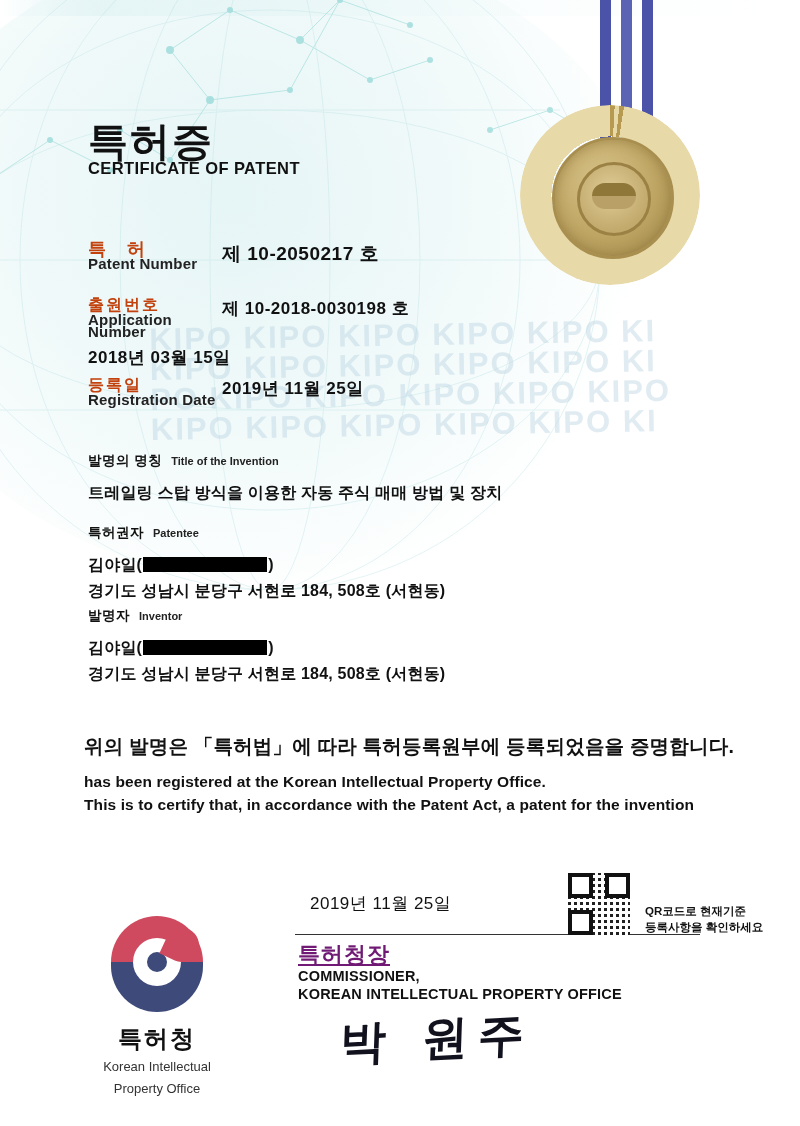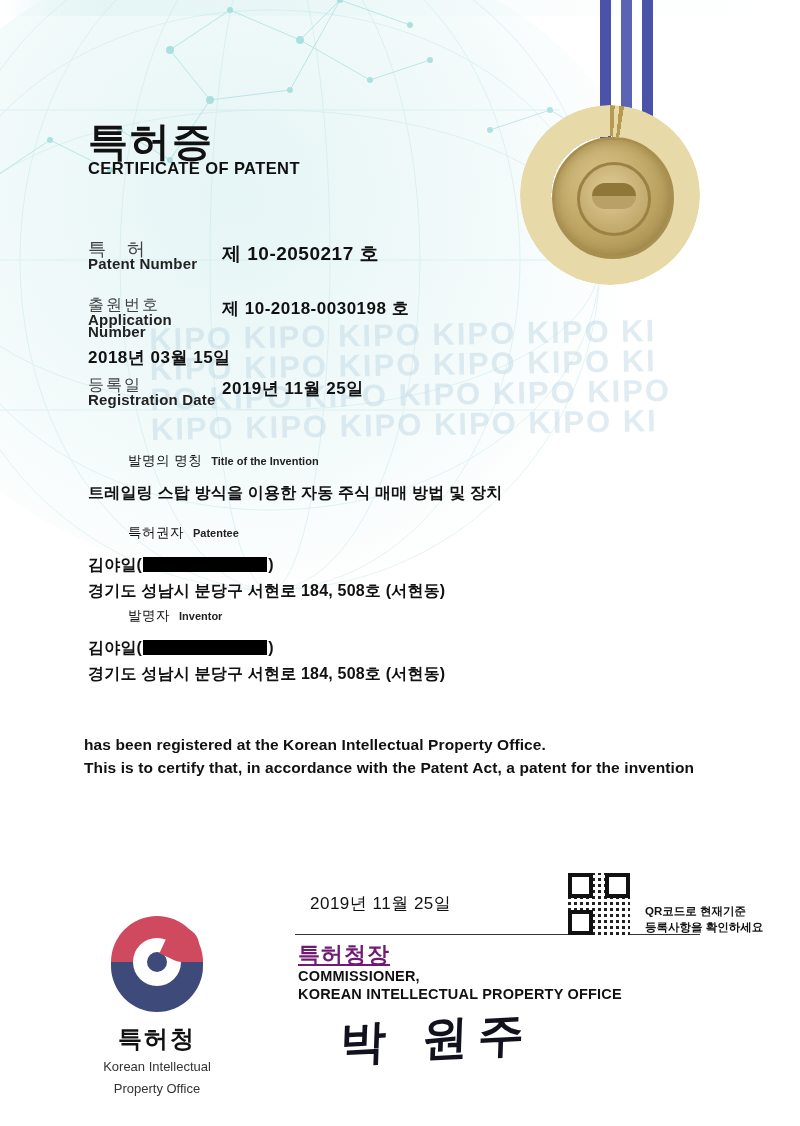--- a/index.html
+++ b/index.html
@@ -156,23 +156,23 @@
     display: flex;
     align-items: flex-start;
     margin-bottom: 6px;
   }
   .field-label {
     width: 134px;
     flex: 0 0 134px;
   }
   .label-ko {
     font-size: 16px;
-    font-weight: normal;
+    font-weight: bold;
     letter-spacing: 2px;
-    color: #404040;
+    color: #c2410c;
     line-height: 18px;
   }
   .label-ko.big { font-size: 18px; letter-spacing: 8px; }
   .label-en {
     font-size: 15px;
     font-weight: bold;
     color: #222;
     line-height: 12px;
     letter-spacing: 0.2px;
   }
@@ -192,24 +192,23 @@
   
   .block { position: absolute; left: 88px; }
   .blk-head {
     display: flex;
     align-items: baseline;
     gap: 9px;
     margin-bottom: 10px;
   }
   .blk-head .ko {
     font-size: 13.5px;
-    font-weight: normal;
+    font-weight: bold;
     color: #111;
     letter-spacing: 0.5px;
-    margin-left: 40px;
   }
   .blk-head .en {
     font-size: 11px;
     font-weight: bold;
     color: #222;
   }
   .blk-line {
     font-size: 16px;
     font-weight: bold;
     color: #111;
@@ -522,20 +521,21 @@
       <span class="ko">발명자</span>
       <span class="en">Inventor</span>
     </div>
     <div class="blk-line">
       <span>김야일(</span><span class="redact"></span><span>)</span>
     </div>
     <div class="blk-line">경기도 성남시 분당구 서현로 184, 508호 (서현동)</div>
   </div>
 
   <div class="certify">
+    <div class="certify-ko">위의 발명은 「특허법」에 따라 특허등록원부에 등록되었음을 증명합니다.</div>
     <div class="certify-en">has been registered at the Korean Intellectual Property Office.</div>
     <div class="certify-en">This is to certify that, in accordance with the Patent Act, a patent for the invention</div>
   </div>
 
   <div class="sign-date">2019년 11월 25일</div>
   <div class="sign-rule"></div>
   <div class="sign-title-ko">특허청장</div>
   <div class="sign-title-en1">COMMISSIONER,</div>
   <div class="sign-title-en2">KOREAN INTELLECTUAL PROPERTY OFFICE</div>
   <div class="signature">박 원주</div>

